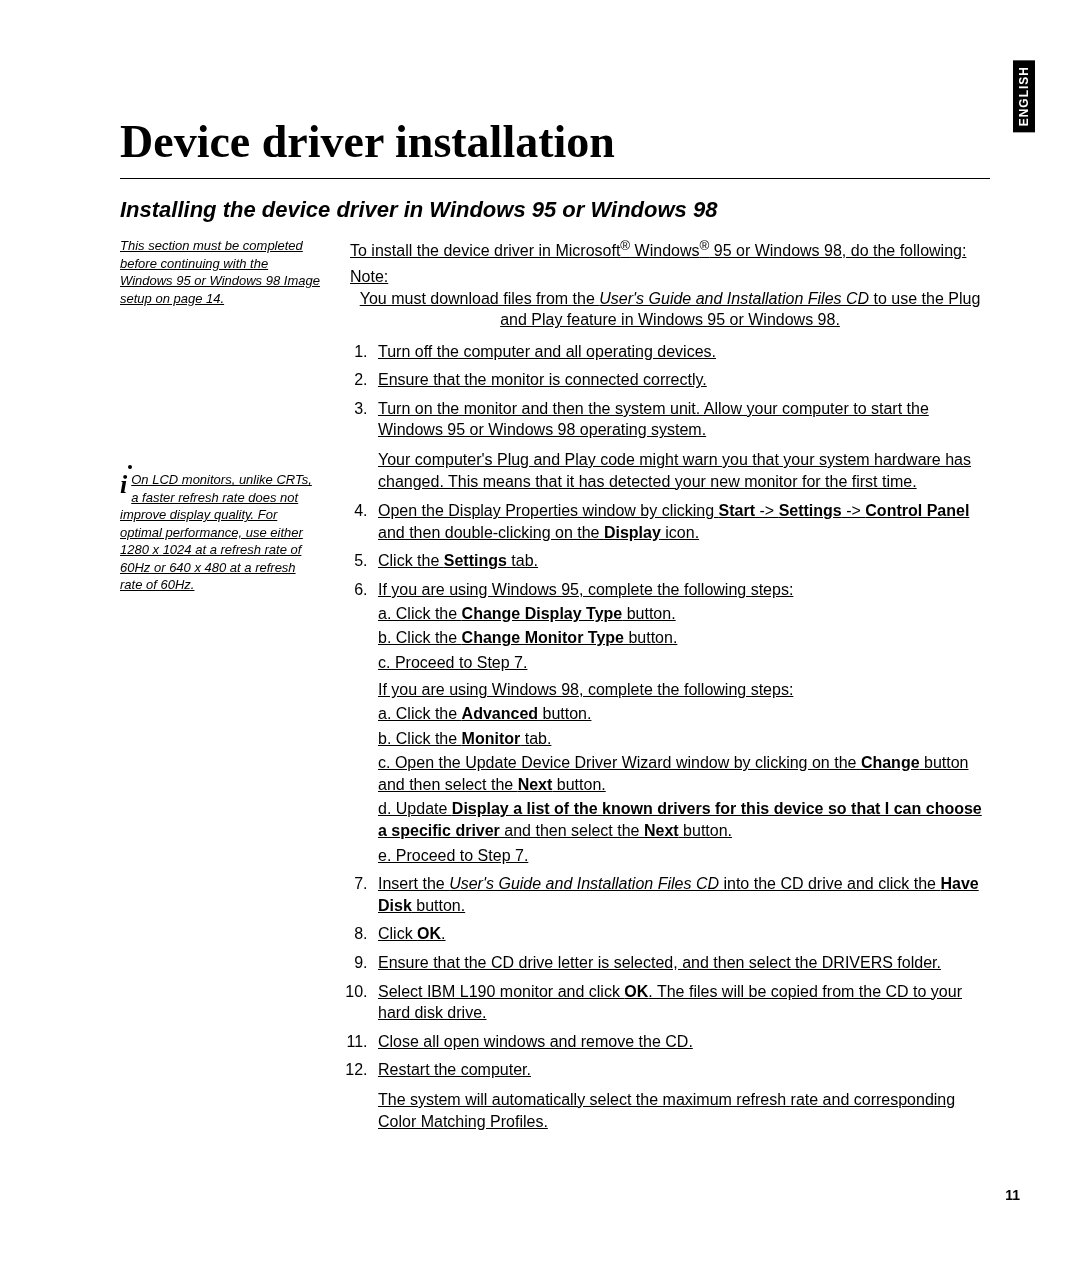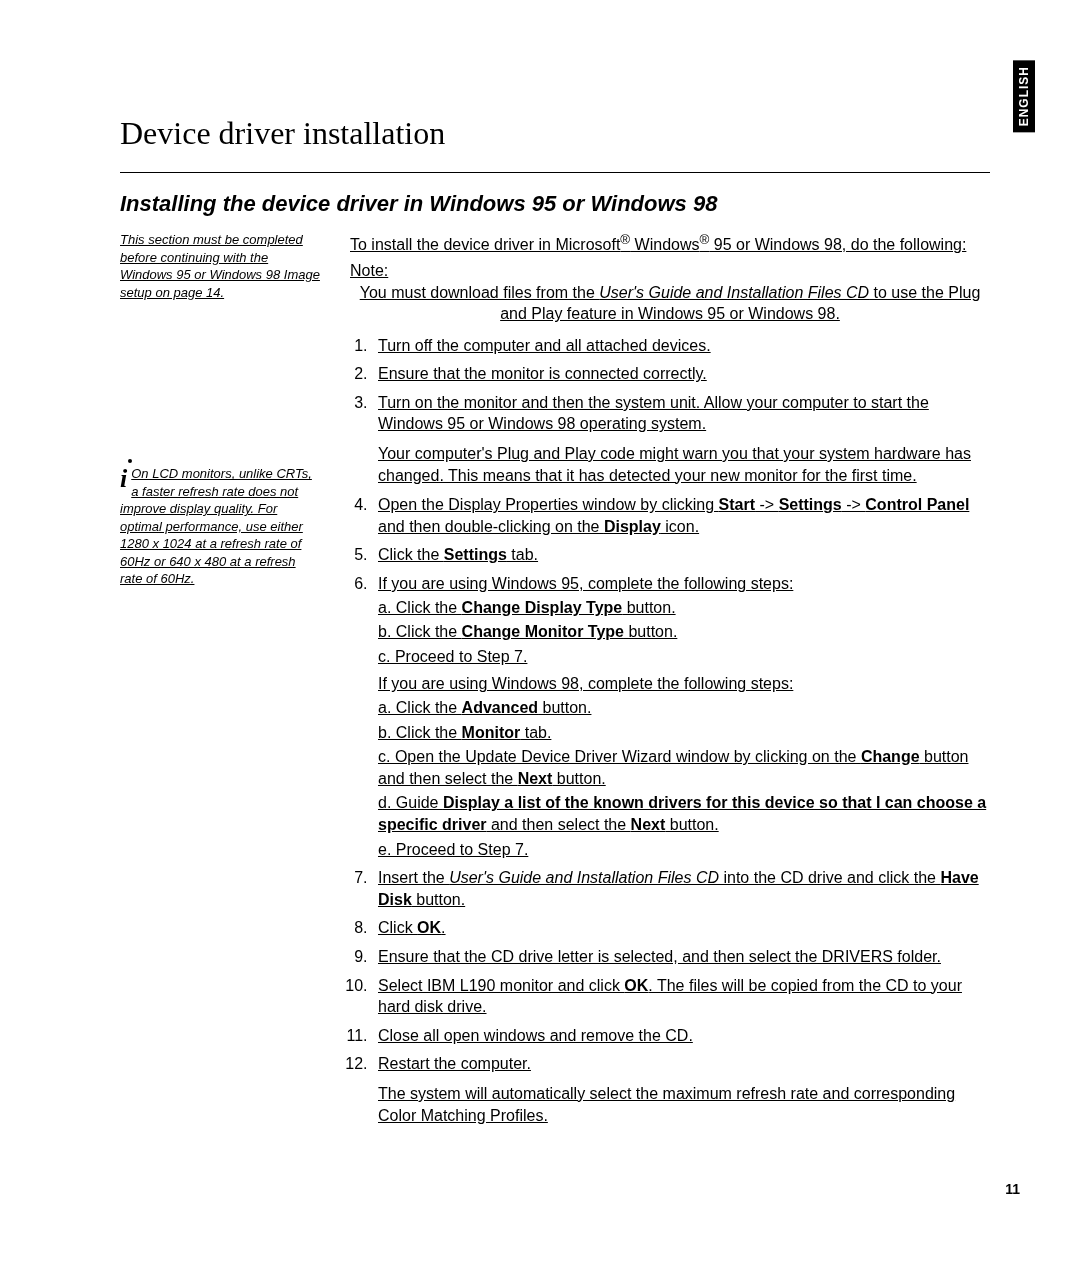--- a/index.html
+++ b/index.html
@@ -26,25 +26,25 @@
     color: #fff;
     font-size: 12px;
     font-weight: bold;
     letter-spacing: 1px;
     writing-mode: vertical-rl;
     transform: rotate(180deg);
     padding: 6px 4px;
   }
   .main-title {
     font-family: "Times New Roman", Times, serif;
-    font-size: 32px;
-    font-weight: normal;
+    font-size: 46px;
+    font-weight: bold;
     margin: 55px 0 10px 0;
     border-bottom: 1.5px solid #000;
-    padding-bottom: 20px;
+    padding-bottom: 10px;
   }
   .section-title {
     font-weight: bold;
     font-size: 22px;
     margin: 18px 0 14px 0;
     font-style: italic;
   }
   .columns {
     display: flex;
     gap: 30px;
@@ -96,21 +96,21 @@
   .sublist {
     list-style: none;
     padding-left: 0;
     margin: 2px 0 4px 0;
   }
   .sublist li { margin-bottom: 3px; }
   .b { font-weight: bold; }
   .it { font-style: italic; }
   .page-num {
     position: absolute;
-    bottom: 88px;
+    bottom: 82px;
     right: 60px;
     font-weight: bold;
     font-size: 14px;
     margin-left: 40px;
   }
 </style>
 </head>
 <body>
 
 <div class="page">
@@ -134,21 +134,21 @@
     <div class="content">
       <div class="intro">
         <span>To install the device driver in Microsoft</span><sup>®</sup><span> Windows</span><sup>®</sup><span> 95 or Windows 98, do the following:</span>
       </div>
       <div class="note-label">Note:</div>
       <div class="note-body">
         <span>You must download files from the </span><span class="it">User's Guide and Installation Files CD</span><span> to use the Plug and Play feature in Windows 95 or Windows 98.</span>
       </div>
 
       <ol class="main-list">
-        <li>Turn off the computer and all attached devices.</li>
+        <li>Turn off the computer and all operating devices.</li>
         <li>Ensure that the monitor is connected correctly.</li>
         <li>
           <span>Turn on the monitor and then the system unit. Allow your computer to start the Windows 95 or Windows 98 operating system.</span>
           <div class="subpara">Your computer's Plug and Play code might warn you that your system hardware has changed. This means that it has detected your new monitor for the first time.</div>
         </li>
         <li>
           <span>Open the Display Properties window by clicking </span><span class="b">Start</span><span> -&gt; </span><span class="b">Settings</span><span> -&gt; </span><span class="b">Control Panel</span><span> and then double-clicking on the </span><span class="b">Display</span><span> icon.</span>
         </li>
         <li>
           <span>Click the </span><span class="b">Settings</span><span> tab.</span>
@@ -158,21 +158,21 @@
           <ul class="sublist">
             <li><span>a. Click the </span><span class="b">Change Display Type</span><span> button.</span></li>
             <li><span>b. Click the </span><span class="b">Change Monitor Type</span><span> button.</span></li>
             <li>c. Proceed to Step 7.</li>
           </ul>
           <div style="margin-top:6px;">If you are using Windows 98, complete the following steps:</div>
           <ul class="sublist">
             <li><span>a. Click the </span><span class="b">Advanced</span><span> button.</span></li>
             <li><span>b. Click the </span><span class="b">Monitor</span><span> tab.</span></li>
             <li><span>c. Open the Update Device Driver Wizard window by clicking on the </span><span class="b">Change</span><span> button and then select the </span><span class="b">Next</span><span> button.</span></li>
-            <li><span>d. Guide </span><span class="b">Display a list of the known drivers for this device so that I can choose a specific driver</span><span> and then select the </span><span class="b">Next</span><span> button.</span></li>
+            <li><span>d. Update </span><span class="b">Display a list of the known drivers for this device so that I can choose a specific driver</span><span> and then select the </span><span class="b">Next</span><span> button.</span></li>
             <li>e. Proceed to Step 7.</li>
           </ul>
         </li>
         <li>
           <span>Insert the </span><span class="it">User's Guide and Installation Files CD</span><span> into the CD drive and click the </span><span class="b">Have Disk</span><span> button.</span>
         </li>
         <li>
           <span>Click </span><span class="b">OK</span><span>.</span>
         </li>
         <li>Ensure that the CD drive letter is selected, and then select the DRIVERS folder.</li>

